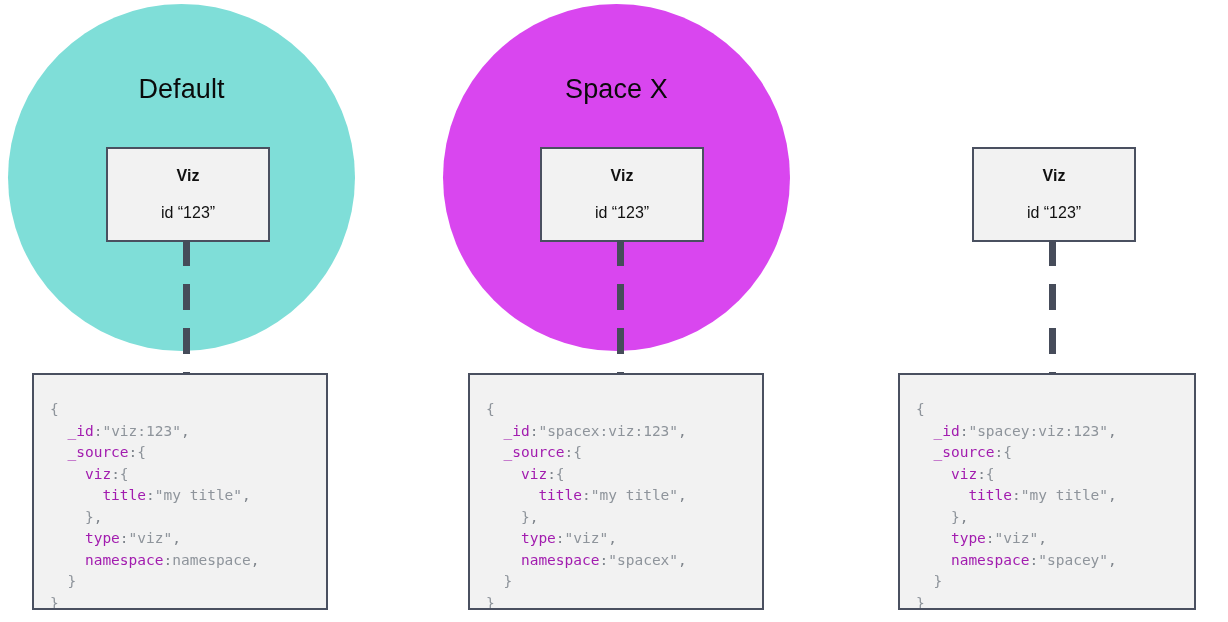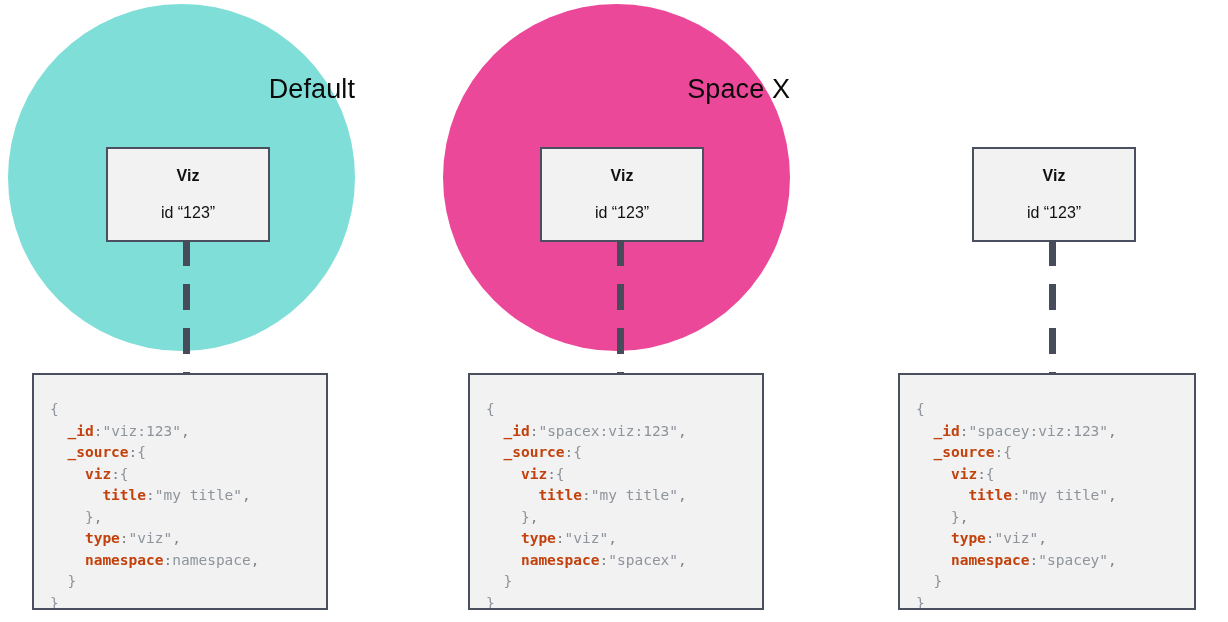--- a/index.html
+++ b/index.html
@@ -42,21 +42,21 @@
     border-radius: 50%;
   }
   .col-2 .circle { left: 13px; }
   .col-3 .circle { left: 14px; }
 
   .circle-label {
     position: absolute;
     top: 72px;
     left: 0;
     width: 347px;
-    text-align: right;
+    text-align: center;
     font-size: 27px;
     font-weight: 400;
     color: #0a0a0a;
     letter-spacing: 0.1px;
     line-height: 1;
   }
 
   
   .viz-box {
     position: absolute;
@@ -127,21 +127,21 @@
     margin: 0;
     padding: 24px 0 0 16px;
     font-family: "DejaVu Sans Mono", "Liberation Mono", monospace;
     font-size: 14.5px;
     line-height: 21.5px;
     white-space: pre;
     color: #9aa0a6;
   }
   .code-line { display: block; min-height: 21.5px; }
 
-  .k  { color: #c2410c; font-weight: 700; }
+  .k  { color: #a21caf; font-weight: 400; }
   .p  { color: #7e848b; font-weight: 400; }
   .s  { color: #8e949b; font-weight: 400; }
   .u  { color: #8e949b; font-weight: 400; }
   .br { color: #8e949b; font-weight: 400; }
 </style>
 </head>
 <body>
 
 <div class="diagram">
 
@@ -163,21 +163,21 @@
 </span><span class="code-line">    <span class="br">}</span><span class="p">,</span>
 </span><span class="code-line">    <span class="k">type</span><span class="p">:</span><span class="s">"viz"</span><span class="p">,</span>
 </span><span class="code-line">    <span class="k">namespace</span><span class="p">:</span><span class="u">namespace</span><span class="p">,</span>
 </span><span class="code-line">  <span class="br">}</span>
 </span><span class="code-line"><span class="br">}</span>
 </span></pre>
     </div>
   </div>
 
   <div class="column col-2">
-    <div class="circle" style="background: #ec4899;">
+    <div class="circle" style="background: #d946ef;">
       <div class="circle-label">Space X</div>
     </div>
     <div class="viz-box">
       <div class="viz-title">Viz</div>
       <div class="viz-sub">id “123”</div>
     </div>
     <div class="connector"></div>
     <div class="code-panel">
       <pre class="code-body"><span class="code-line"><span class="br">{</span>
 </span><span class="code-line">  <span class="k">_id</span><span class="p">:</span><span class="s">"spacex:viz:123"</span><span class="p">,</span>

